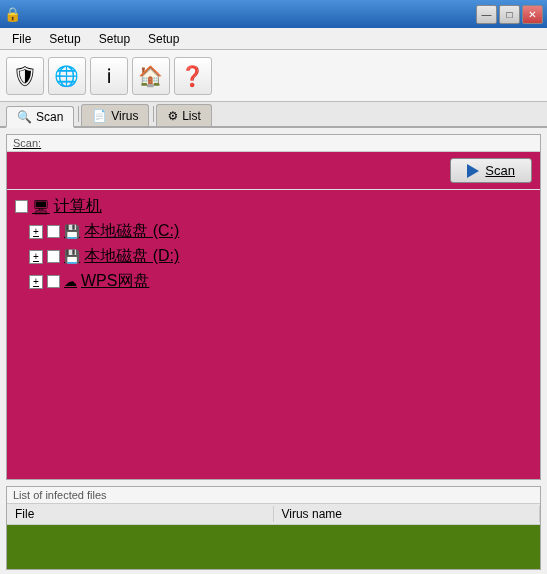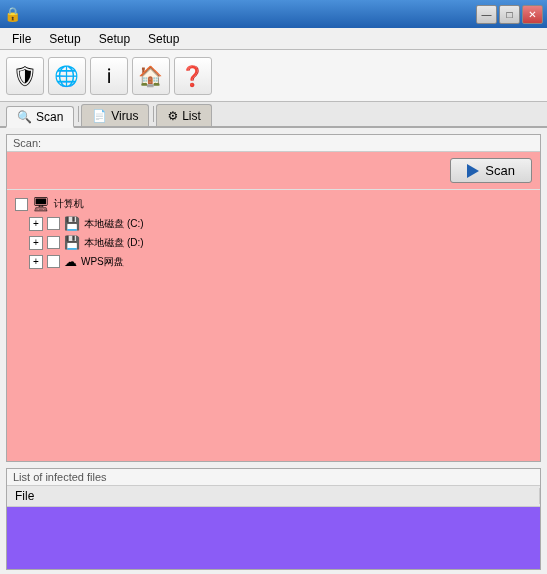--- a/index.html
+++ b/index.html
@@ -134,25 +134,26 @@
       background: #f0f0f0;
       display: flex;
       flex-direction: column;
       height: calc(574px - 28px - 22px - 52px - 26px);
     }
 
     
     .scan-panel {
       border: 1px solid #aaa;
       margin: 6px;
-      background: #fca5a5;
+      background: #be185d;
       flex: 1;
       display: flex;
       flex-direction: column;
       min-height: 0;
+      text-decoration: underline;
     }
     .scan-panel-header {
       background: #f5f5f5;
       border-bottom: 1px solid #ccc;
       padding: 2px 6px;
       font-size: 11px;
       color: #555;
     }
     .scan-panel-body {
       display: flex;
@@ -218,29 +219,29 @@
       height: 13px;
       border: 1px solid #888;
       background: white;
       flex-shrink: 0;
     }
     .tree-icon {
       font-size: 14px;
       flex-shrink: 0;
     }
     .tree-label {
-      font-size: 10px;
+      font-size: 16px;
     }
 
     
     .infected-panel {
       border: 1px solid #aaa;
       margin: 0 6px 4px 6px;
-      background: #8b5cf6;
-      height: 102px;
+      background: #4d7c0f;
+      height: 84px;
       display: flex;
       flex-direction: column;
     }
     .infected-header {
       background: #f5f5f5;
       border-bottom: 1px solid #ccc;
       padding: 2px 6px;
       font-size: 11px;
       color: #555;
     }
@@ -366,17 +367,18 @@
     </div>
   </div>
 
   <div class="infected-panel">
     <div class="infected-header">
       <span>List of infected files</span>
     </div>
     <div class="infected-table">
       <div class="table-header">
         <div class="table-col file-col">File</div>
+        <div class="table-col virus-col">Virus name</div>
       </div>
     </div>
   </div>
 
 </div>
 
 </body></html>

